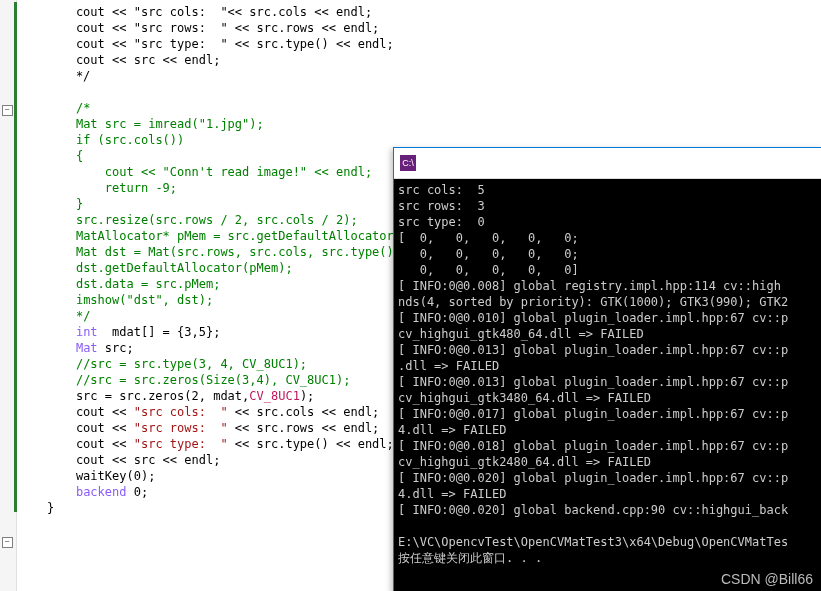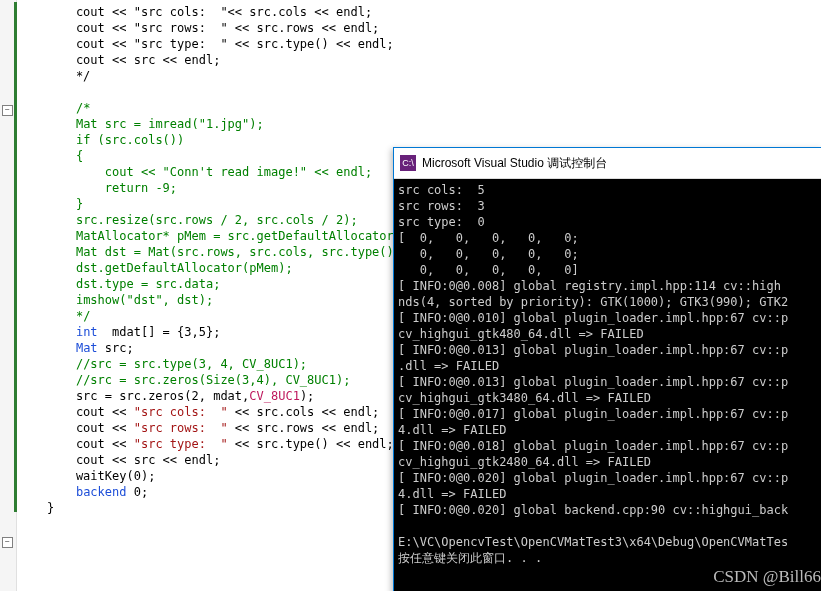--- a/index.html
+++ b/index.html
@@ -1,30 +1,30 @@
 <!DOCTYPE html>
 <html><head>
 <meta charset="utf-8">
 <style>
   body{margin:0;font-family:Consolas,monospace;font-size:12px;background:#fff;overflow:hidden;width:821px;height:591px;position:relative}
   .ide{position:absolute;left:0;top:0;width:821px;height:591px;display:flex}
   .gutter{width:16px;background:#f5f5f5;border-right:1px solid #e0e0e0;position:relative}
   .sqbox{position:absolute;left:2px;width:9px;height:9px;border:1px solid #808080;background:#fff;font-size:8px;line-height:8px;text-align:center;color:#555}
   .greenbar{position:absolute;left:14px;width:3px;background:#2e7d32}
   .code{padding:4px 0 0 30px;white-space:pre;line-height:16px;color:#000;font-family:Consolas,"新宋体",monospace;font-size:12px}
-  .kw{color:#1d4ed8}
+  .kw{color:#8b5cf6}
   .str{color:#a31515}
   .cmt{color:#008000}
   .mac{color:#be185d}
   .console{position:absolute;left:393px;top:147px;width:428px;height:444px;border:1px solid #0078d4;background:#fff;box-shadow:-2px 2px 6px rgba(0,0,0,0.25)}
   .titlebar{height:30px;display:flex;align-items:center;background:#fff;border-bottom:1px solid #ddd}
   .ticon{width:16px;height:16px;margin:0 6px;background:#68217a;display:flex;align-items:center;justify-content:center;color:#fff;font-size:9px;font-family:sans-serif}
   .ttext{font-family:'Microsoft YaHei',sans-serif;font-size:12px;color:#000}
   .term{background:#000;color:#ccc;font-family:'新宋体',SimSun,monospace;font-size:12px;line-height:16px;padding:3px 4px;height:calc(100% - 30px);box-sizing:border-box;white-space:pre;overflow:hidden}
-  .watermark{position:absolute;right:0;bottom:4px;font-family:Liberation Serif, serif;font-size:17px;color:#bbb}
+  .watermark{position:absolute;right:8px;bottom:4px;font-family:Liberation Sans, sans-serif;font-size:14px;color:#bbb}
 </style>
 </head>
 <body>
 
 <div class="ide">
   <div class="gutter">
     <div id="gb">
         <div class="greenbar" style="top: 2px; height: 510px;"></div>
       </div>
     <div id="fm">
@@ -42,42 +42,41 @@
     <span class="cmt">Mat src = imread("1.jpg");</span>
     <span class="cmt">if (src.cols())</span>
     <span class="cmt">{</span>
     <span class="cmt">    cout &lt;&lt; "Conn't read image!" &lt;&lt; endl;</span>
     <span class="cmt">    return -9;</span>
     <span class="cmt">}</span>
     <span class="cmt">src.resize(src.rows / 2, src.cols / 2);</span>
     <span class="cmt">MatAllocator* pMem = src.getDefaultAllocator();</span>
     <span class="cmt">Mat dst = Mat(src.rows, src.cols, src.type());</span>
     <span class="cmt">dst.getDefaultAllocator(pMem);</span>
-    <span class="cmt">dst.type = src.data;</span>
+    <span class="cmt">dst.data = src.pMem;</span>
     <span class="cmt">imshow("dst", dst);</span>
     <span class="cmt">*/</span>
     <span class="kw">int</span>  mdat[] = {3,5};
     <span class="kw">Mat</span> src;
     <span class="cmt">//src = src.type(3, 4, CV_8UC1);</span>
     <span class="cmt">//src = src.zeros(Size(3,4), CV_8UC1);</span>
     src = src.zeros(2, mdat,<span class="mac">CV_8UC1</span>);
     cout &lt;&lt; <span class="str">"src cols:  "</span> &lt;&lt; src.cols &lt;&lt; endl;
     cout &lt;&lt; <span class="str">"src rows:  "</span> &lt;&lt; src.rows &lt;&lt; endl;
     cout &lt;&lt; <span class="str">"src type:  "</span> &lt;&lt; src.type() &lt;&lt; endl;
     cout &lt;&lt; src &lt;&lt; endl;
     waitKey(0);
     <span class="kw">backend</span> 0;
 }
 </div>
 </div>
 
 <div class="console">
   <div class="titlebar">
     <div class="ticon">C:\</div>
-    <div class="ttext">Microsoft Visual Studio 调试控制台</div>
   </div>
   <div class="term" id="term">src cols:  5
 src rows:  3
 src type:  0
 [  0,   0,   0,   0,   0;
    0,   0,   0,   0,   0;
    0,   0,   0,   0,   0]
 [ INFO:0@0.008] global registry.impl.hpp:114 cv::high
 nds(4, sorted by priority): GTK(1000); GTK3(990); GTK2
 [ INFO:0@0.010] global plugin_loader.impl.hpp:67 cv::p

